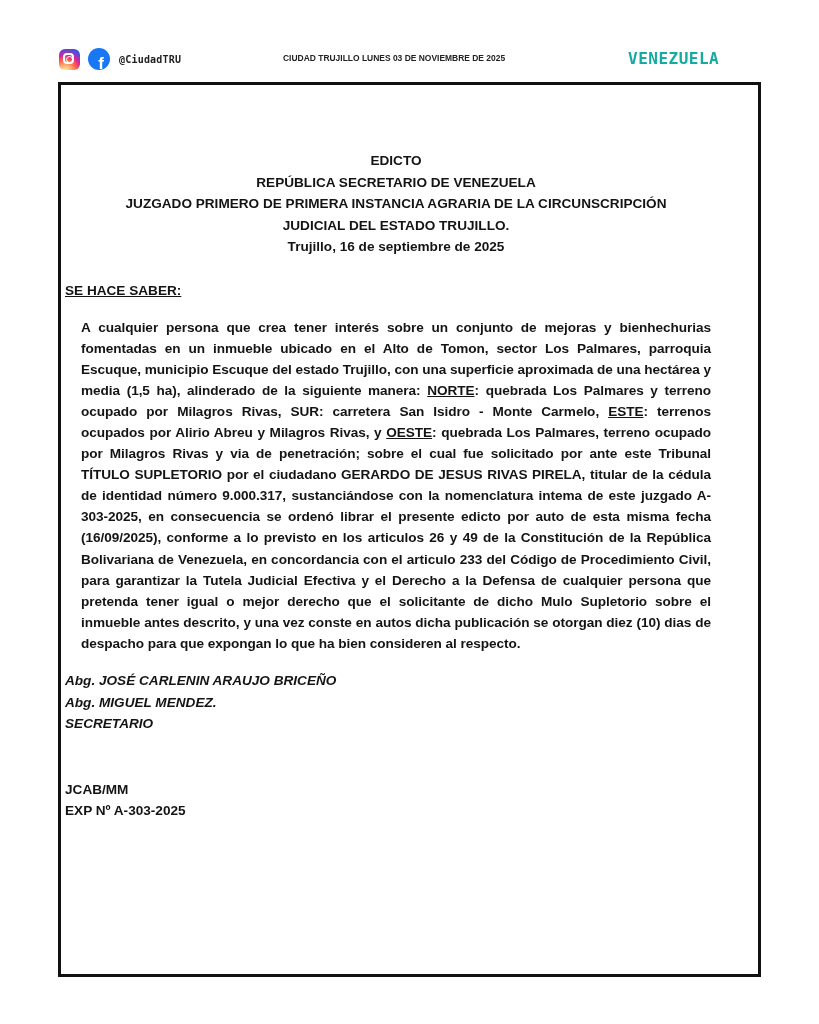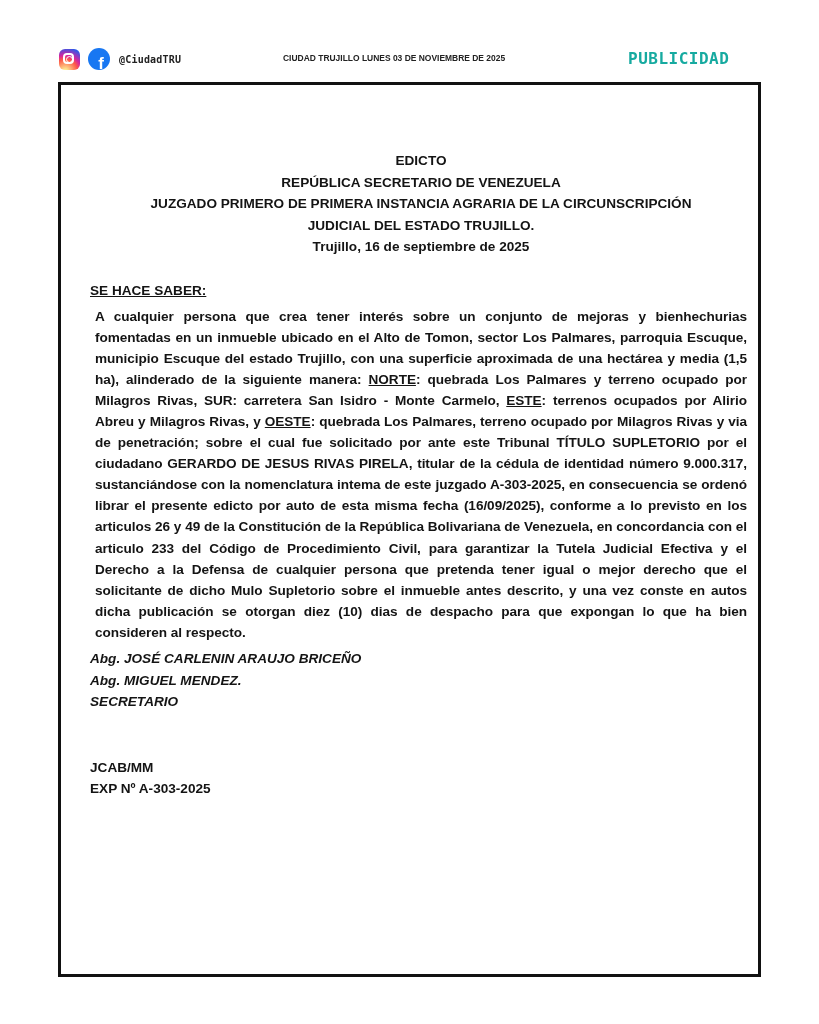--- a/index.html
+++ b/index.html
@@ -41,48 +41,48 @@
     .section-tag {
       position: absolute; left: 628px; top: 5px;
       font-family: "DejaVu Sans Mono", monospace; font-weight: bold; font-size: 16px;
       color: #16aaa0; letter-spacing: 0.5px;
     }
     .frame {
       position: absolute; left: 58px; top: 82px; width: 703px; height: 895px;
       border: 3px solid #111111; box-sizing: border-box;
     }
     .content {
-      position: absolute; left: 90px; top: 150px; width: 662px;
+      position: absolute; left: 65px; top: 150px; width: 662px;
       font-family: "Liberation Sans", sans-serif; font-weight: bold; font-size: 13.6px;
       color: #141414;
     }
     .heading { text-align: center; line-height: 21.5px; }
     .heading div { white-space: nowrap; }
     .saber { text-align: left; margin-top: 22px; line-height: 21px; }
     .u { text-decoration: underline; }
     .body-text {
-      text-align: justify; line-height: 21.1px; margin: 5px; letter-spacing: -0.05px;
+      text-align: justify; line-height: 21.1px; margin: 16px; letter-spacing: -0.05px;
     }
     .sig-left { margin-top: 4px; line-height: 21.5px; font-style: italic; }
     .sig-right { text-align: left; line-height: 21.5px; font-style: italic; }
     .refs { margin-top: 44px; line-height: 21.5px; }
   </style>
 </head>
 <body>
 
 <div class="header">
   <div class="social">
     <div class="icon-ig"></div>
     <div class="icon-fb">
         <span>f</span>
       </div>
     <span class="handle">@CiudadTRU</span>
   </div>
   <div class="dateline">CIUDAD TRUJILLO LUNES 03 DE NOVIEMBRE DE 2025</div>
-  <div class="section-tag">PUBLICIDAD</div>
+  <div class="section-tag">VENEZUELA</div>
 </div>
 
 <div class="frame"></div>
 
 <div class="content">
   <div class="heading">
     <div>EDICTO</div>
     <div>REPÚBLICA SECRETARIO DE VENEZUELA</div>
     <div>JUZGADO PRIMERO DE PRIMERA INSTANCIA AGRARIA DE LA CIRCUNSCRIPCIÓN</div>
     <div>JUDICIAL DEL ESTADO TRUJILLO.</div>

